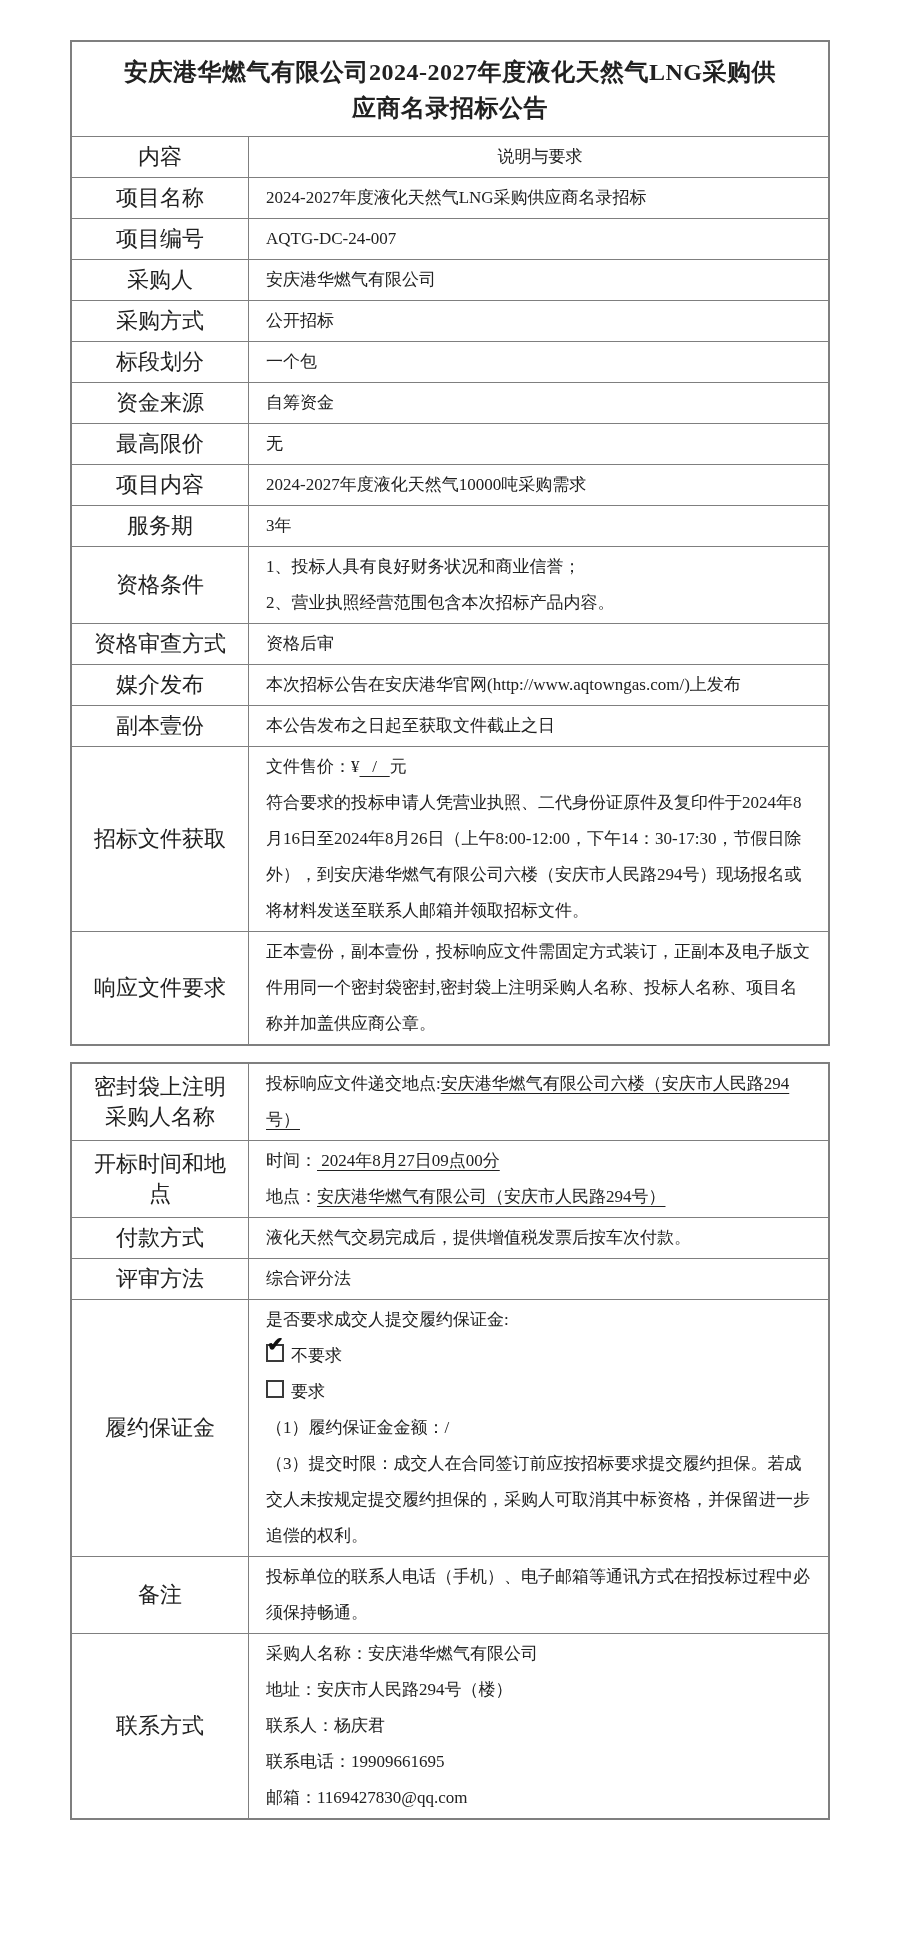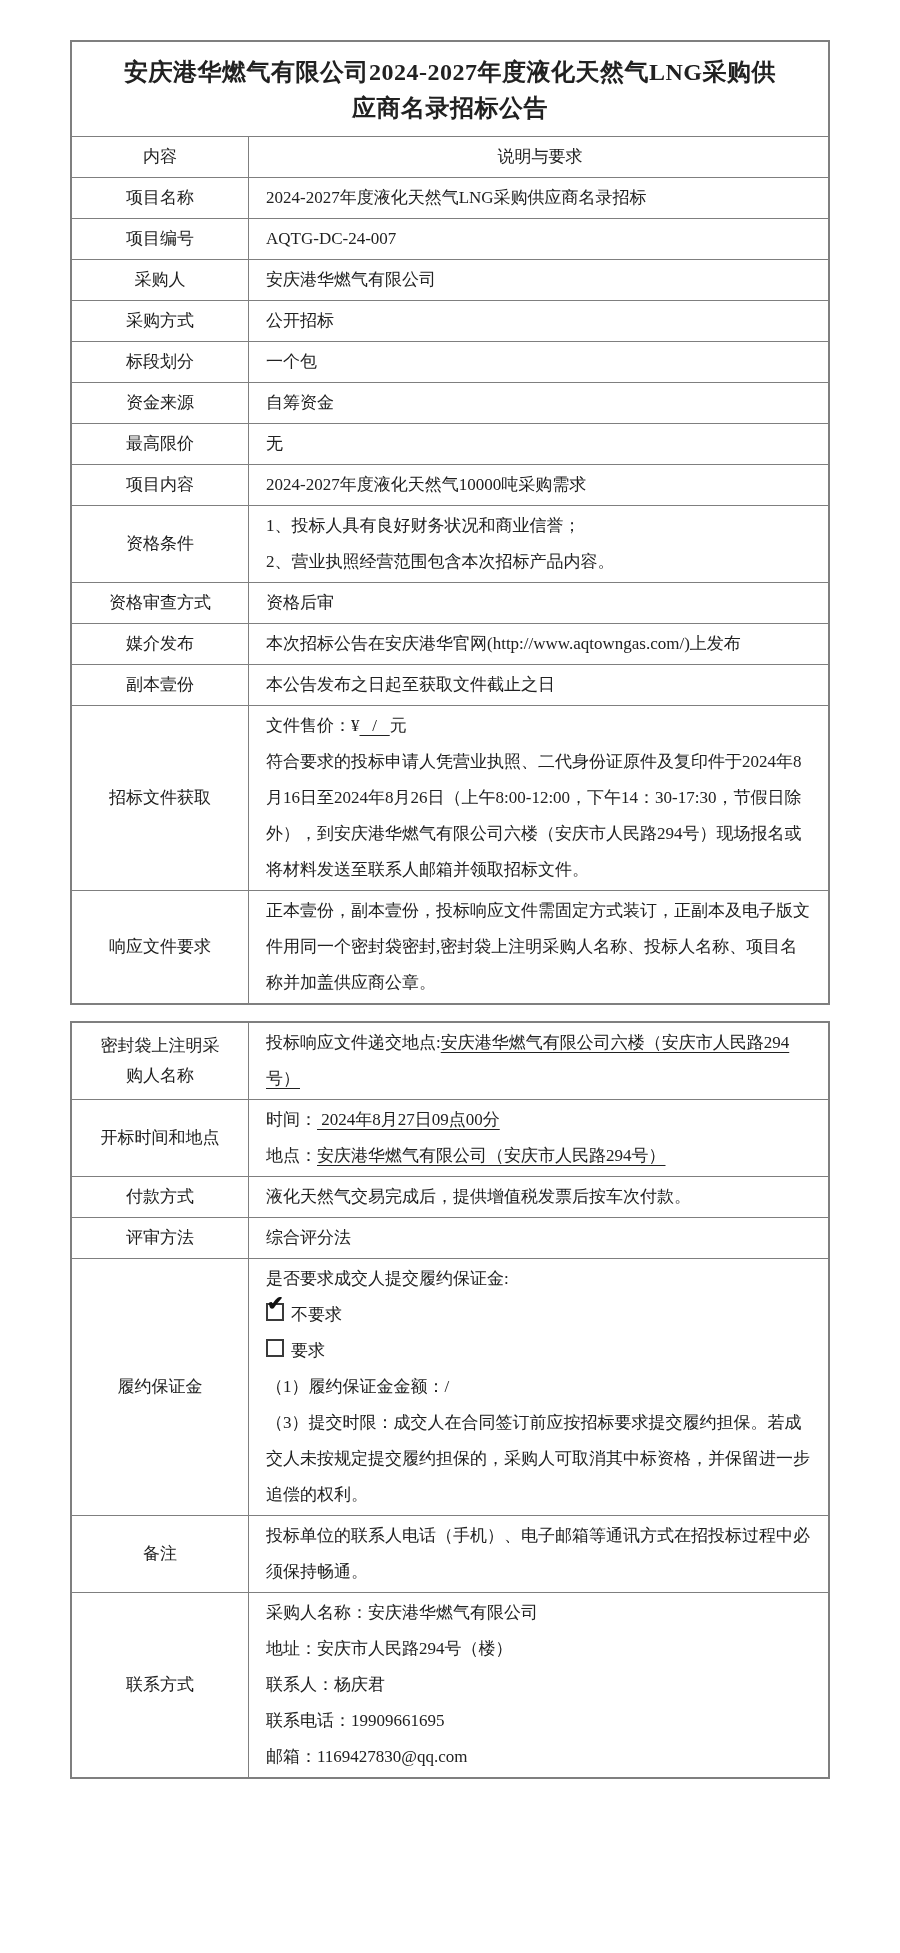--- a/index.html
+++ b/index.html
@@ -21,21 +21,21 @@
     letter-spacing:0.5px;
   }
   .row{display:flex;border-top:1px solid #7f7f7f;}
   .doc-table > .row:first-child{border-top:none;}
   .cell{box-sizing:border-box;}
   .cell.label{
     flex:0 0 177px;width:177px;
     border-right:1px solid #7f7f7f;
     display:flex;align-items:center;justify-content:center;
     text-align:center;
-    font-size:17px;line-height:30px;
+    font-size:22px;line-height:30px;
     padding:4px 22px;
   }
   .cell.value{
     flex:1;min-width:0;
     font-size:17px;
     padding:2px 14px 2px 17px;
     display:flex;flex-direction:column;justify-content:center;
   }
   .cell.value.center{align-items:center;text-align:right;}
   .cell.value .line{line-height:36px;min-height:36px;}
@@ -112,20 +112,26 @@
           <div class="line"><span class="seg">无</span></div>
         </div>
       </div>
       <div class="row">
         <div class="cell label">项目内容</div>
         <div class="cell value">
           <div class="line"><span class="seg">2024-2027年度液化天然气10000吨采购需求</span></div>
         </div>
       </div>
       <div class="row">
+        <div class="cell label">服务期</div>
+        <div class="cell value">
+          <div class="line"><span class="seg">3年</span></div>
+        </div>
+      </div>
+      <div class="row">
         <div class="cell label">资格条件</div>
         <div class="cell value">
           <div class="line"><span class="seg">1、投标人具有良好财务状况和商业信誉；</span></div>
           <div class="line"><span class="seg">2、营业执照经营范围包含本次招标产品内容。</span></div>
         </div>
       </div>
       <div class="row">
         <div class="cell label">资格审查方式</div>
         <div class="cell value">
           <div class="line"><span class="seg">资格后审</span></div>

